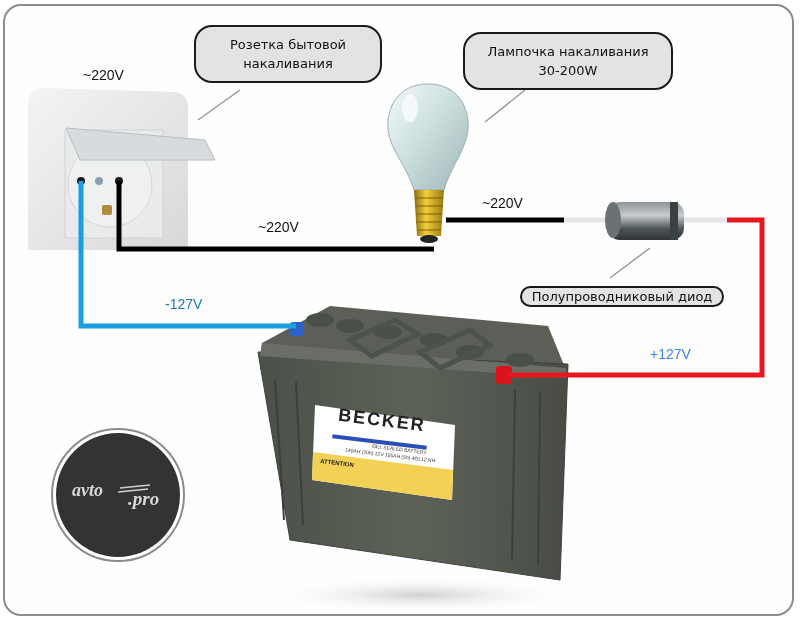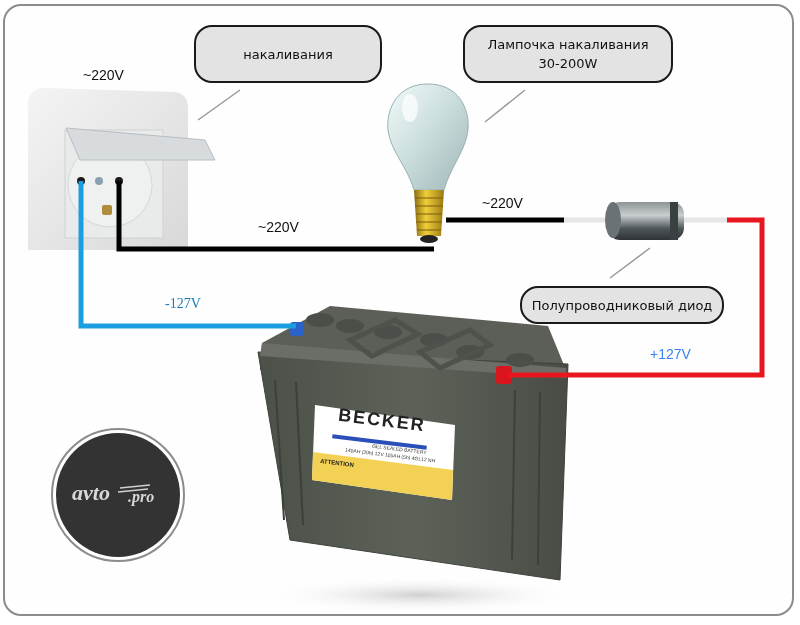--- a/index.html
+++ b/index.html
@@ -117,35 +117,36 @@
 
   <g>
     <circle cx="118" cy="495" r="66" fill="#ffffff" stroke="#8c8c8c" stroke-width="2"></circle>
     <circle cx="118" cy="495" r="62" fill="#333333"></circle>
     <line x1="120" y1="488" x2="150" y2="485" stroke="#d0d0d0" stroke-width="1.5"></line>
     <line x1="118" y1="492" x2="148" y2="489" stroke="#d0d0d0" stroke-width="1.5"></line>
   </g>
 </svg>
 
 <div class="callout" style="left:194px; top:25px; width:188px; height:58px;">
+  <div>Розетка бытовой</div>
   <div>накаливания</div>
 </div>
-<div class="callout" style="left:463px; top:25px; width:210px; height:58px;">
+<div class="callout" style="left:463px; top:32px; width:210px; height:58px;">
   <div>Лампочка накаливания</div>
   <div>30-200W</div>
 </div>
-<div class="callout" style="left:520px; top:286px; width:204px; height:38px;">
+<div class="callout" style="left:520px; top:286px; width:204px; height:21px;">
   <div>Полупроводниковый диод</div>
 </div>
 
 <div class="vlabel" style="left:83px; top:67px;">~220V</div>
 <div class="vlabel" style="left:258px; top:219px;">~220V</div>
 <div class="vlabel" style="left:482px; top:195px;">~220V</div>
-<div class="vlabel" style="left:165px; top:296px; color:#1a7ab8;font-family:Liberation Serif, serif;">-127V</div>
+<div class="vlabel" style="left:165px; top:296px; color:#1a7ab8;">-127V</div>
 <div class="vlabel" style="left:650px; top:346px; color:#3b82f6;text-align:right;">+127V</div>
 
 <div style="position:absolute; left:338px; top:410px; font-family:'Liberation Sans',sans-serif; font-weight:bold; font-size:18px; letter-spacing:2px; color:#222; transform:rotate(7deg);">BECKER</div>
 <div style="position:absolute; left:372px; top:446px; font-size:5px; color:#333; transform:rotate(7deg); font-family:'Liberation Sans',sans-serif;">GEL SEALED BATTERY</div>
 <div style="position:absolute; left:345px; top:452px; font-size:5px; color:#333; transform:rotate(7deg); font-family:'Liberation Sans',sans-serif;">140AH (20h) 12V 105AH (5h) 4GL12 NH</div>
 <div style="position:absolute; left:320px; top:460px; font-size:6px; font-weight:bold; color:#222; transform:rotate(7deg); font-family:'Liberation Sans',sans-serif;">ATTENTION</div>
 
-<div class="logo-text" style="left:72px; top:480px; font-size:22px;">avto</div>
-<div class="logo-text" style="left:128px; top:488px; font-size:16px;">.pro</div>
+<div class="logo-text" style="left:72px; top:480px; font-size:18px;">avto</div>
+<div class="logo-text" style="left:128px; top:488px; font-size:19px;">.pro</div>
 
 </body></html>

